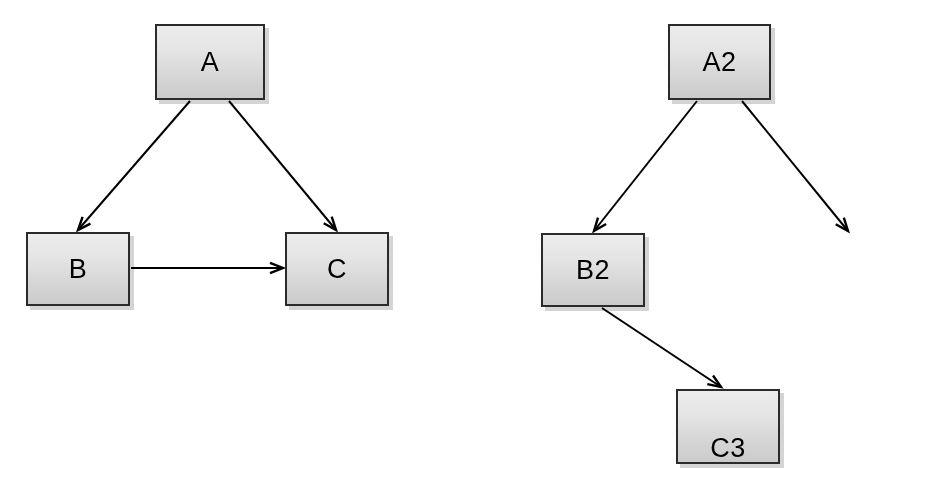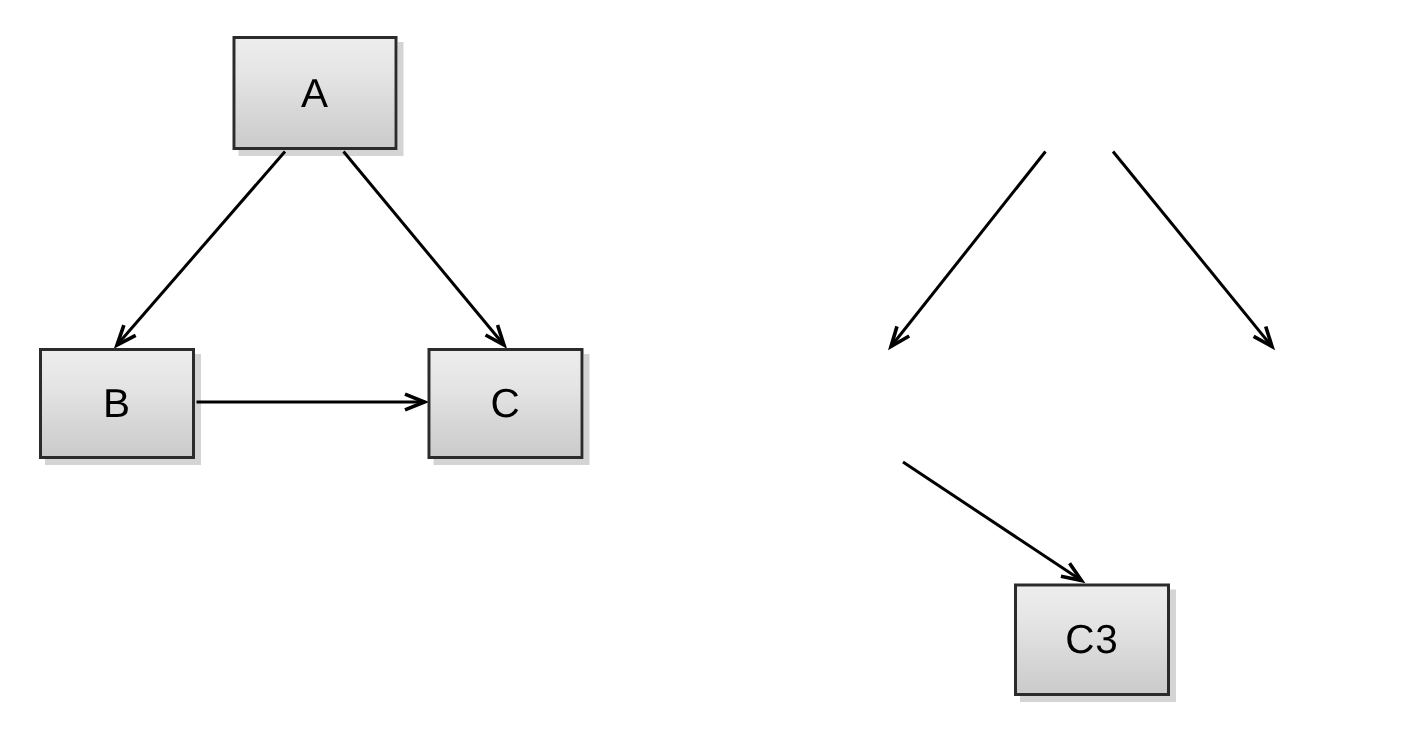--- a/index.html
+++ b/index.html
@@ -81,17 +81,23 @@
 
   <div class="node" id="node-A" style="left: 155px; top: 24px; width: 110px; height: 76px;">
     <span class="node-label">A</span>
   </div>
   <div class="node" id="node-B" style="left: 26px; top: 232px; width: 104px; height: 74px;">
     <span class="node-label">B</span>
   </div>
   <div class="node" id="node-C" style="left: 285px; top: 232px; width: 104px; height: 74px;">
     <span class="node-label">C</span>
   </div>
-  <div class="node" id="node-C3" style="left: 676px; top: 389px; width: 104px; height: 75px;">
+  <div class="node" id="node-A2" style="left: 668px; top: 24px; width: 103px; height: 76px;">
+    <span class="node-label">A2</span>
+  </div>
+  <div class="node" id="node-B2" style="left: 541px; top: 233px; width: 104px; height: 74px;">
+    <span class="node-label">B2</span>
+  </div>
+  <div class="node" id="node-C3" style="left: 676px; top: 389px; width: 104px; height: 75px; align-items: flex-end;">
     <span class="node-label">C3</span>
   </div>
 
 </div>
 
 </body></html>

